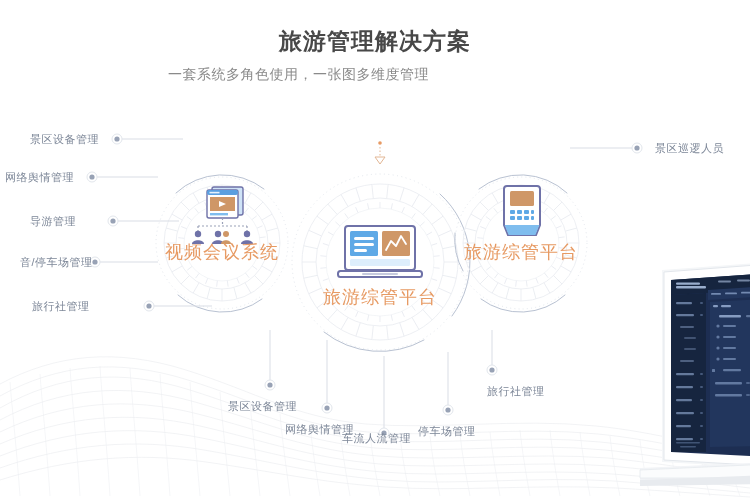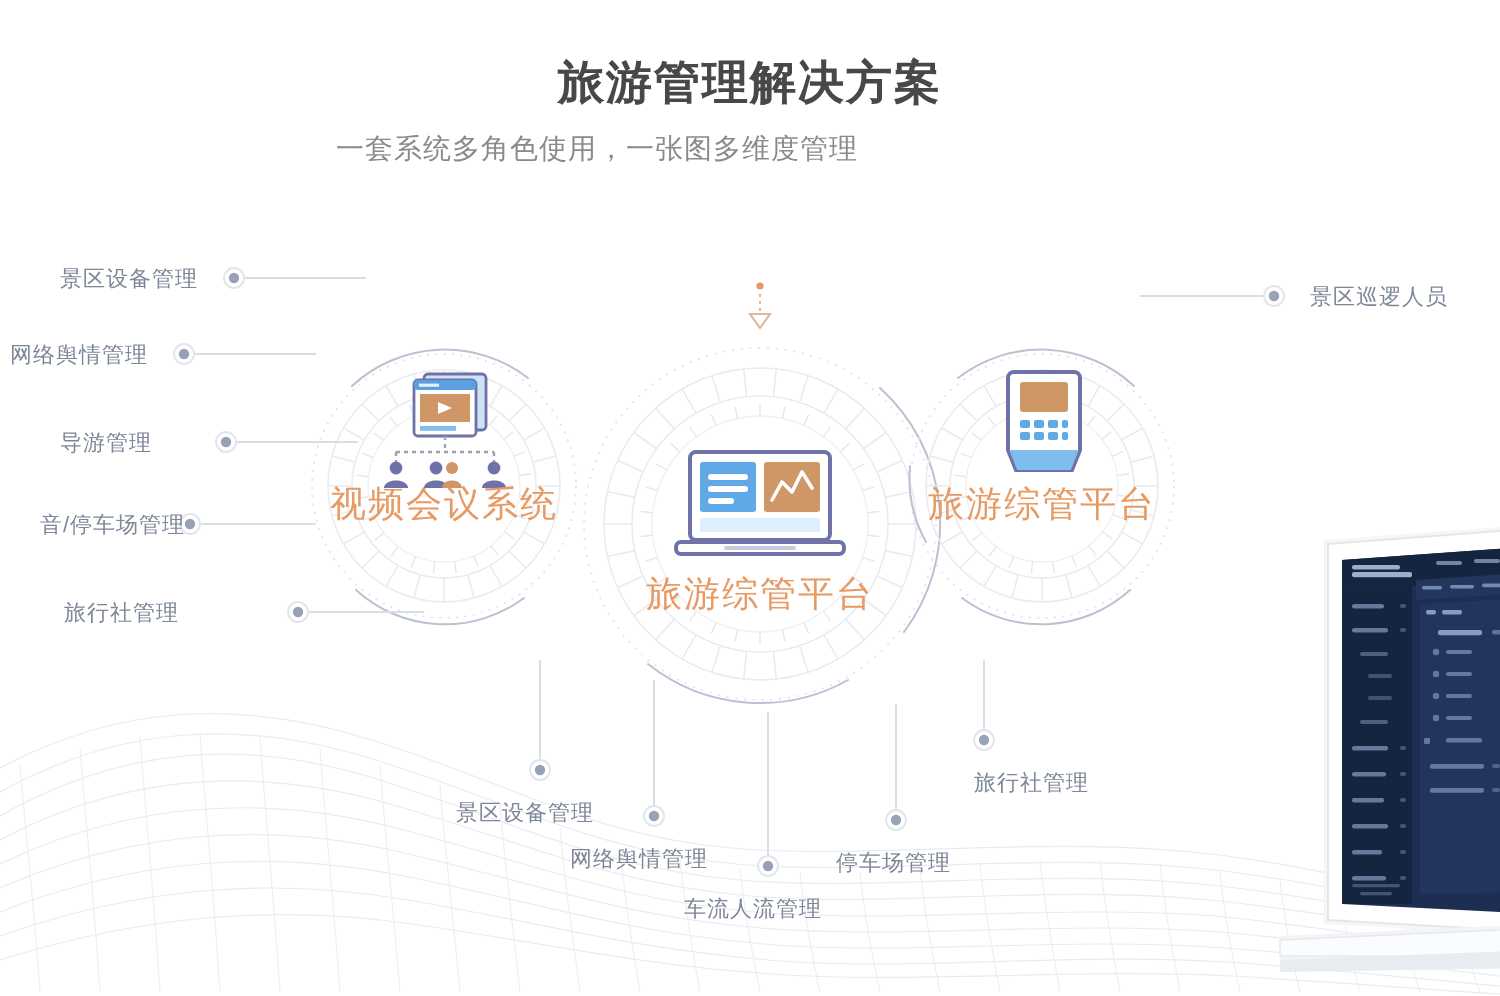--- a/index.html
+++ b/index.html
@@ -431,21 +431,21 @@
   <div class="spoke" style="left:30px;top:132px;">景区设备管理</div>
   <div class="spoke" style="left:5px;top:170px;">网络舆情管理</div>
   <div class="spoke" style="left:30px;top:214px;">导游管理</div>
   <div class="spoke" style="left:20px;top:255px;">音/停车场管理</div>
   <div class="spoke" style="left:32px;top:299px;">旅行社管理</div>
 
   <div class="spoke" style="left:655px;top:141px;">景区巡逻人员</div>
 
   <div class="spoke" style="left:228px;top:399px;">景区设备管理</div>
   <div class="spoke" style="left:285px;top:422px;">网络舆情管理</div>
-  <div class="spoke" style="left:342px;top:447px;">车流人流管理</div>
+  <div class="spoke" style="left:342px;top:431px;">车流人流管理</div>
   <div class="spoke" style="left:418px;top:424px;">停车场管理</div>
   <div class="spoke" style="left:458px;top:384px;margin-left:29px;">旅行社管理</div>
 
   <svg class="laptop" width="130" height="242" viewBox="0 0 130 242">
 
     <path d="M22,14 L130,6 L130,212 L22,206 Z" fill="#f4f6f8"></path>
     <path d="M24,16 L130,8 L130,210 L24,204 Z" fill="#ffffff" stroke="#e3e7ec" stroke-width="1"></path>
 
     <path d="M31,24 L130,17 L130,201 L31,196 Z" fill="#1d2e52"></path>
 

